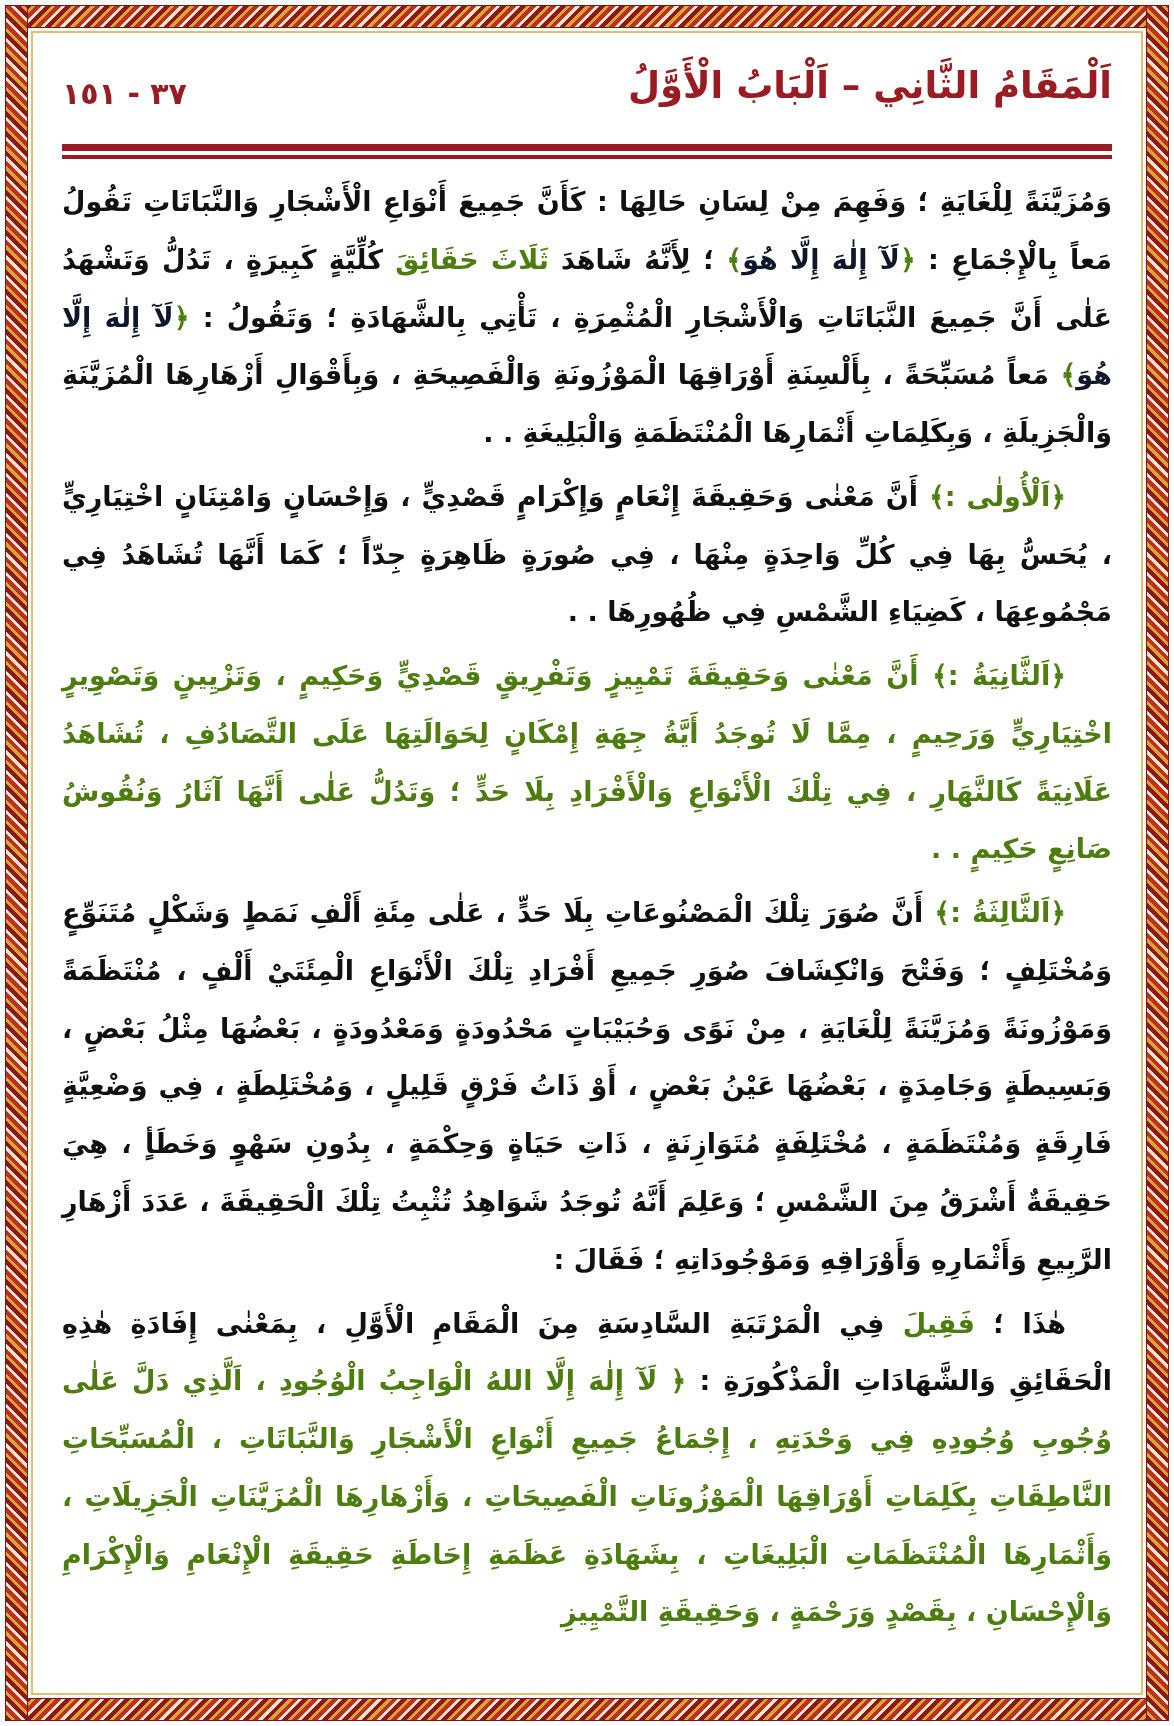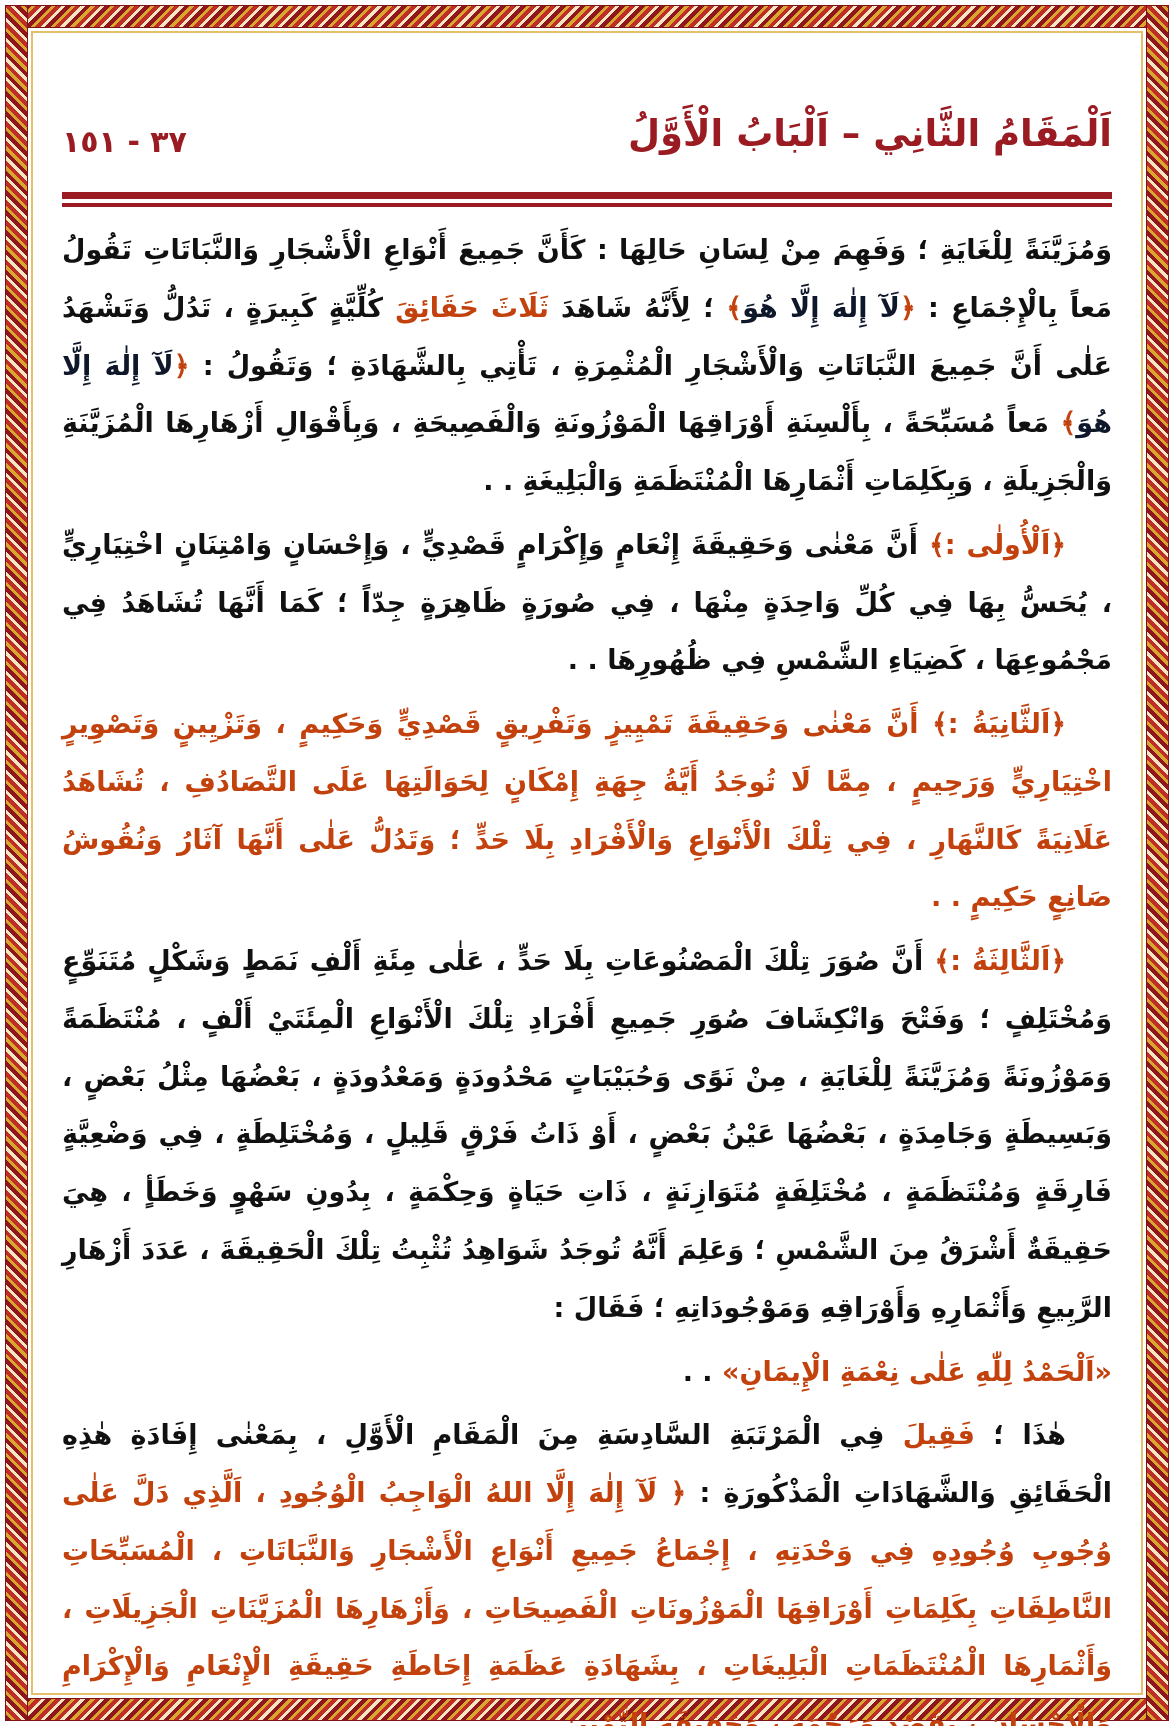--- a/index.html
+++ b/index.html
@@ -21,21 +21,20 @@
     top:5px;bottom:5px;width:23px;
     background:repeating-linear-gradient(45deg,#8e161c 0 4px,#d9a62e 4px 7px,#bf2d27 7px 11px,#f6e7c3 11px 14px);
   }
   .b-left{left:5px;} .b-right{right:5px;}
   .inner-line{position:absolute;inset:31px;border:2px solid #e3c06a;pointer-events:none;}
   
   .content{
     position:absolute;
     top:60px;left:62px;right:62px;bottom:40px;
     direction:rtl;
-    margin-top:48px;
   }
   .header{position:relative;height:80px;}
   .page-num{
     position:absolute;left:0;top:16px;
     font-size:30px;font-weight:bold;color:#9a1b21;
     direction:rtl;
   }
   .doc-title{
     text-align:right;
     font-size:37px;font-weight:bold;color:#9a1b21;
@@ -53,21 +52,21 @@
     margin:0 0 6px 0;
     font-size:27px;font-weight:bold;
     line-height:2.14;
     text-align:justify;
     text-justify:inter-word;
     color:#111111;
   }
   .body-text p.indent{text-indent:46px;}
   .body-text p.no-justify{text-align:right;}
   .seg-k{color:#111111;}
-  .seg-r{color:#c2410c;}
+  .seg-r{color:#4d7c0f;}
   .seg-b{color:#0f172a;}
 </style>
 </head>
 <body>
 
 <div class="page">
 
   <div class="b-strip b-top"></div>
   <div class="b-strip b-bottom"></div>
   <div class="b-strip b-left"></div>
@@ -81,18 +80,17 @@
       <div class="doc-title">اَلْمَقَامُ الثَّانِي – اَلْبَابُ الْأَوَّلُ</div>
     </div>
 
     <div class="double-rule"></div>
 
     <div class="body-text">
       <p><span class="seg-k">وَمُزَيَّنَةً لِلْغَايَةِ ؛ وَفَهِمَ مِنْ لِسَانِ حَالِهَا : كَأَنَّ جَمِيعَ أَنْوَاعِ الْأَشْجَارِ وَالنَّبَاتَاتِ تَقُولُ مَعاً بِالْإِجْمَاعِ : </span><span class="seg-r">﴿</span><span class="seg-b">لَآ إِلٰهَ إِلَّا هُوَ</span><span class="seg-r">﴾</span><span class="seg-k"> ؛ لِأَنَّهُ شَاهَدَ </span><span class="seg-r">ثَلَاثَ حَقَائِقَ</span><span class="seg-k"> كُلِّيَّةٍ كَبِيرَةٍ ، تَدُلُّ وَتَشْهَدُ عَلٰى أَنَّ جَمِيعَ النَّبَاتَاتِ وَالْأَشْجَارِ الْمُثْمِرَةِ ، تَأْتِي بِالشَّهَادَةِ ؛ وَتَقُولُ : </span><span class="seg-r">﴿</span><span class="seg-b">لَآ إِلٰهَ إِلَّا هُوَ</span><span class="seg-r">﴾</span><span class="seg-k"> مَعاً مُسَبِّحَةً ، بِأَلْسِنَةِ أَوْرَاقِهَا الْمَوْزُونَةِ وَالْفَصِيحَةِ ، وَبِأَقْوَالِ أَزْهَارِهَا الْمُزَيَّنَةِ وَالْجَزِيلَةِ ، وَبِكَلِمَاتِ أَثْمَارِهَا الْمُنْتَظَمَةِ وَالْبَلِيغَةِ . .</span></p>
       <p class="indent"><span class="seg-r">﴿اَلْأُولٰى :﴾</span><span class="seg-k"> أَنَّ مَعْنٰى وَحَقِيقَةَ إِنْعَامٍ وَإِكْرَامٍ قَصْدِيٍّ ، وَإِحْسَانٍ وَامْتِنَانٍ اخْتِيَارِيٍّ ، يُحَسُّ بِهَا فِي كُلِّ وَاحِدَةٍ مِنْهَا ، فِي صُورَةٍ ظَاهِرَةٍ جِدّاً ؛ كَمَا أَنَّهَا تُشَاهَدُ فِي مَجْمُوعِهَا ، كَضِيَاءِ الشَّمْسِ فِي ظُهُورِهَا . .</span></p>
       <p class="indent"><span class="seg-r">﴿اَلثَّانِيَةُ :﴾ أَنَّ مَعْنٰى وَحَقِيقَةَ تَمْيِيزٍ وَتَفْرِيقٍ قَصْدِيٍّ وَحَكِيمٍ ، وَتَزْيِينٍ وَتَصْوِيرٍ اخْتِيَارِيٍّ وَرَحِيمٍ ، مِمَّا لَا تُوجَدُ أَيَّةُ جِهَةِ إِمْكَانٍ لِحَوَالَتِهَا عَلَى التَّصَادُفِ ، تُشَاهَدُ عَلَانِيَةً كَالنَّهَارِ ، فِي تِلْكَ الْأَنْوَاعِ وَالْأَفْرَادِ بِلَا حَدٍّ ؛ وَتَدُلُّ عَلٰى أَنَّهَا آثَارُ وَنُقُوشُ صَانِعٍ حَكِيمٍ . .</span></p>
       <p class="indent"><span class="seg-r">﴿اَلثَّالِثَةُ :﴾</span><span class="seg-k"> أَنَّ صُوَرَ تِلْكَ الْمَصْنُوعَاتِ بِلَا حَدٍّ ، عَلٰى مِئَةِ أَلْفِ نَمَطٍ وَشَكْلٍ مُتَنَوِّعٍ وَمُخْتَلِفٍ ؛ وَفَتْحَ وَانْكِشَافَ صُوَرِ جَمِيعِ أَفْرَادِ تِلْكَ الْأَنْوَاعِ الْمِئَتَيْ أَلْفٍ ، مُنْتَظَمَةً وَمَوْزُونَةً وَمُزَيَّنَةً لِلْغَايَةِ ، مِنْ نَوًى وَحُبَيْبَاتٍ مَحْدُودَةٍ وَمَعْدُودَةٍ ، بَعْضُهَا مِثْلُ بَعْضٍ ، وَبَسِيطَةٍ وَجَامِدَةٍ ، بَعْضُهَا عَيْنُ بَعْضٍ ، أَوْ ذَاتُ فَرْقٍ قَلِيلٍ ، وَمُخْتَلِطَةٍ ، فِي وَضْعِيَّةٍ فَارِقَةٍ وَمُنْتَظَمَةٍ ، مُخْتَلِفَةٍ مُتَوَازِنَةٍ ، ذَاتِ حَيَاةٍ وَحِكْمَةٍ ، بِدُونِ سَهْوٍ وَخَطَأٍ ، هِيَ حَقِيقَةٌ أَشْرَقُ مِنَ الشَّمْسِ ؛ وَعَلِمَ أَنَّهُ تُوجَدُ شَوَاهِدُ تُثْبِتُ تِلْكَ الْحَقِيقَةَ ، عَدَدَ أَزْهَارِ الرَّبِيعِ وَأَثْمَارِهِ وَأَوْرَاقِهِ وَمَوْجُودَاتِهِ ؛ فَقَالَ :</span></p>
-      <p class="no-justify"><span class="seg-r">«اَلْحَمْدُ لِلّٰهِ عَلٰى نِعْمَةِ الْإِيمَانِ»</span><span class="seg-k"> . .</span></p>
       <p class="indent"><span class="seg-k">هٰذَا ؛ </span><span class="seg-r">فَقِيلَ</span><span class="seg-k"> فِي الْمَرْتَبَةِ السَّادِسَةِ مِنَ الْمَقَامِ الْأَوَّلِ ، بِمَعْنٰى إِفَادَةِ هٰذِهِ الْحَقَائِقِ وَالشَّهَادَاتِ الْمَذْكُورَةِ : </span><span class="seg-r">﴿ لَآ إِلٰهَ إِلَّا اللهُ الْوَاجِبُ الْوُجُودِ ، اَلَّذِي دَلَّ عَلٰى وُجُوبِ وُجُودِهِ فِي وَحْدَتِهِ ، إِجْمَاعُ جَمِيعِ أَنْوَاعِ الْأَشْجَارِ وَالنَّبَاتَاتِ ، الْمُسَبِّحَاتِ النَّاطِقَاتِ بِكَلِمَاتِ أَوْرَاقِهَا الْمَوْزُونَاتِ الْفَصِيحَاتِ ، وَأَزْهَارِهَا الْمُزَيَّنَاتِ الْجَزِيلَاتِ ، وَأَثْمَارِهَا الْمُنْتَظَمَاتِ الْبَلِيغَاتِ ، بِشَهَادَةِ عَظَمَةِ إِحَاطَةِ حَقِيقَةِ الْإِنْعَامِ وَالْإِكْرَامِ وَالْإِحْسَانِ ، بِقَصْدٍ وَرَحْمَةٍ ، وَحَقِيقَةِ التَّمْيِيزِ</span></p>
     </div>
 
   </div>
 </div>
 
 </body></html>

